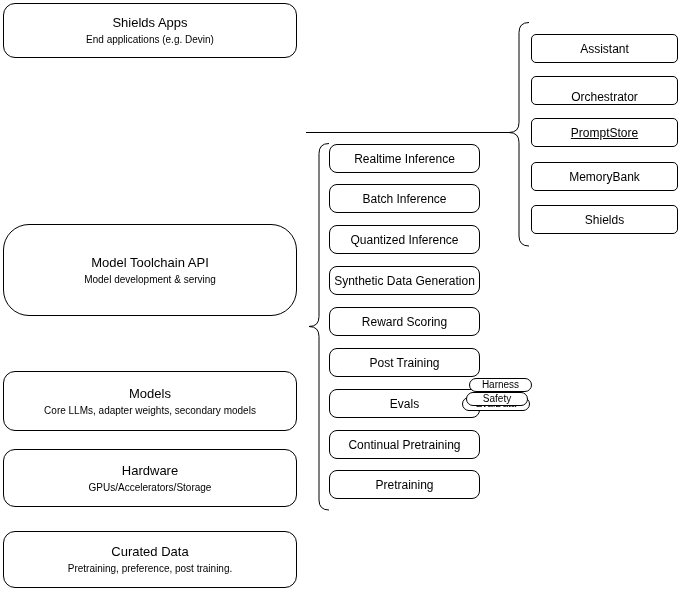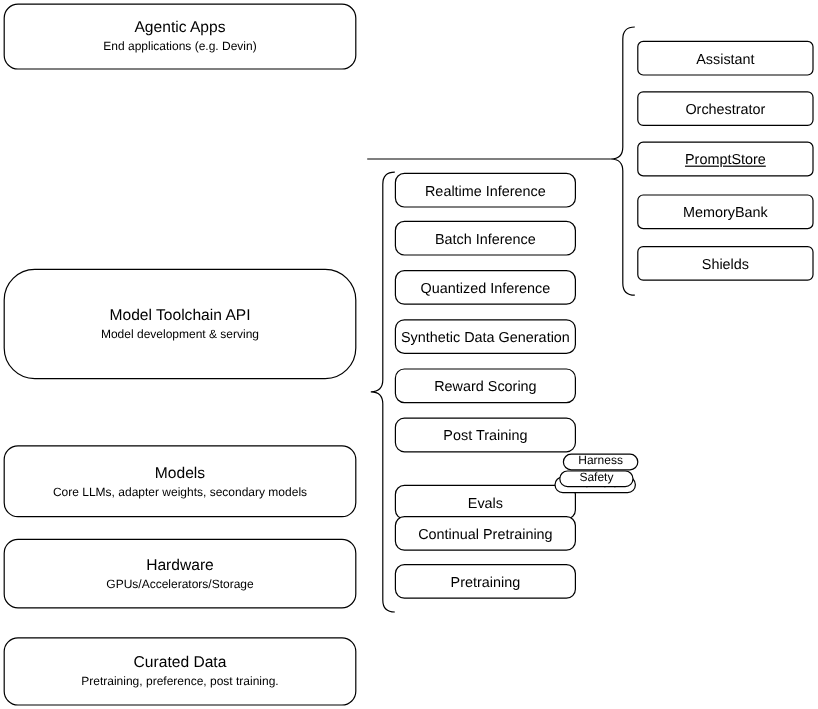--- a/index.html
+++ b/index.html
@@ -42,44 +42,44 @@
   .l1 { top: 3px;   height: 55px; }
   .l2 { top: 85px;  height: 117px; border-radius: 26px; }
   .l3 { top: 224px; height: 92px; border-radius: 26px; }
   .l4 { top: 371px; height: 60px; }
   .l5 { top: 449px; height: 58px; }
   .l6 { top: 531px; height: 57px; }
   
   .mbox { left: 329px; width: 151px; height: 29px; border-radius: 8px; font-size: 12px; }
   .m1 { top: 144px; } .m2 { top: 184px; } .m3 { top: 225px; }
   .m4 { top: 266px; } .m5 { top: 307px; } .m6 { top: 348px; }
-  .m7 { top: 404px; } .m8 { top: 430px; } .m9 { top: 470px; }
+  .m7 { top: 389px; } .m8 { top: 430px; } .m9 { top: 470px; }
   
   .rbox { left: 531px; width: 147px; height: 29px; border-radius: 5px; font-size: 12px; }
-  .r1 { top: 34px; } .r2 { top: 76px; } .r3 { top: 118px; text-decoration: underline; }
+  .r1 { top: 34px; } .r2 { top: 76px; justify-content: flex-end; } .r3 { top: 118px; text-decoration: underline; }
   .r4 { top: 162px; } .r5 { top: 205px; }
   
   .pill { height: 14px; border-radius: 7px; font-size: 10px; line-height: 12px; align-items: center; }
   .p1 { left: 469px; top: 378px; width: 63px; }
   .p2 { left: 462px; top: 397px; width: 68px; }
   .p3 { left: 466px; top: 392px; width: 62px; }
 </style>
 </head>
 <body>
 
 <div class="canvas">
 
   <svg class="overlay" viewBox="0 0 682 591" xmlns="http://www.w3.org/2000/svg">
     <path d="M 306 132.5 L 509 132.5" fill="none" stroke="#000000" stroke-width="1"></path>
     <path d="M 529 22.5 Q 519 22.5 519 32.5 L 519 122.5 Q 519 132.5 509 132.5 Q 519 132.5 519 142.5 L 519 236 Q 519 246 529 246" fill="none" stroke="#000000" stroke-width="1"></path>
     <path d="M 329 143.5 Q 319 143.5 319 153.5 L 319 316.5 Q 319 326.5 309 326.5 Q 319 326.5 319 336.5 L 319 500 Q 319 510 329 510" fill="none" stroke="#000000" stroke-width="1"></path>
   </svg>
 
   <div class="node lbox l1">
-    <span class="title">Agentic Apps</span>
+    <span class="title">Shields Apps</span>
     <span class="subtitle">End applications (e.g. Devin)</span>
   </div>
   <div class="node lbox l3">
     <span class="title">Model Toolchain API</span>
     <span class="subtitle">Model development &amp; serving</span>
   </div>
   <div class="node lbox l4">
     <span class="title">Models</span>
     <span class="subtitle">Core LLMs, adapter weights, secondary models</span>
   </div>

